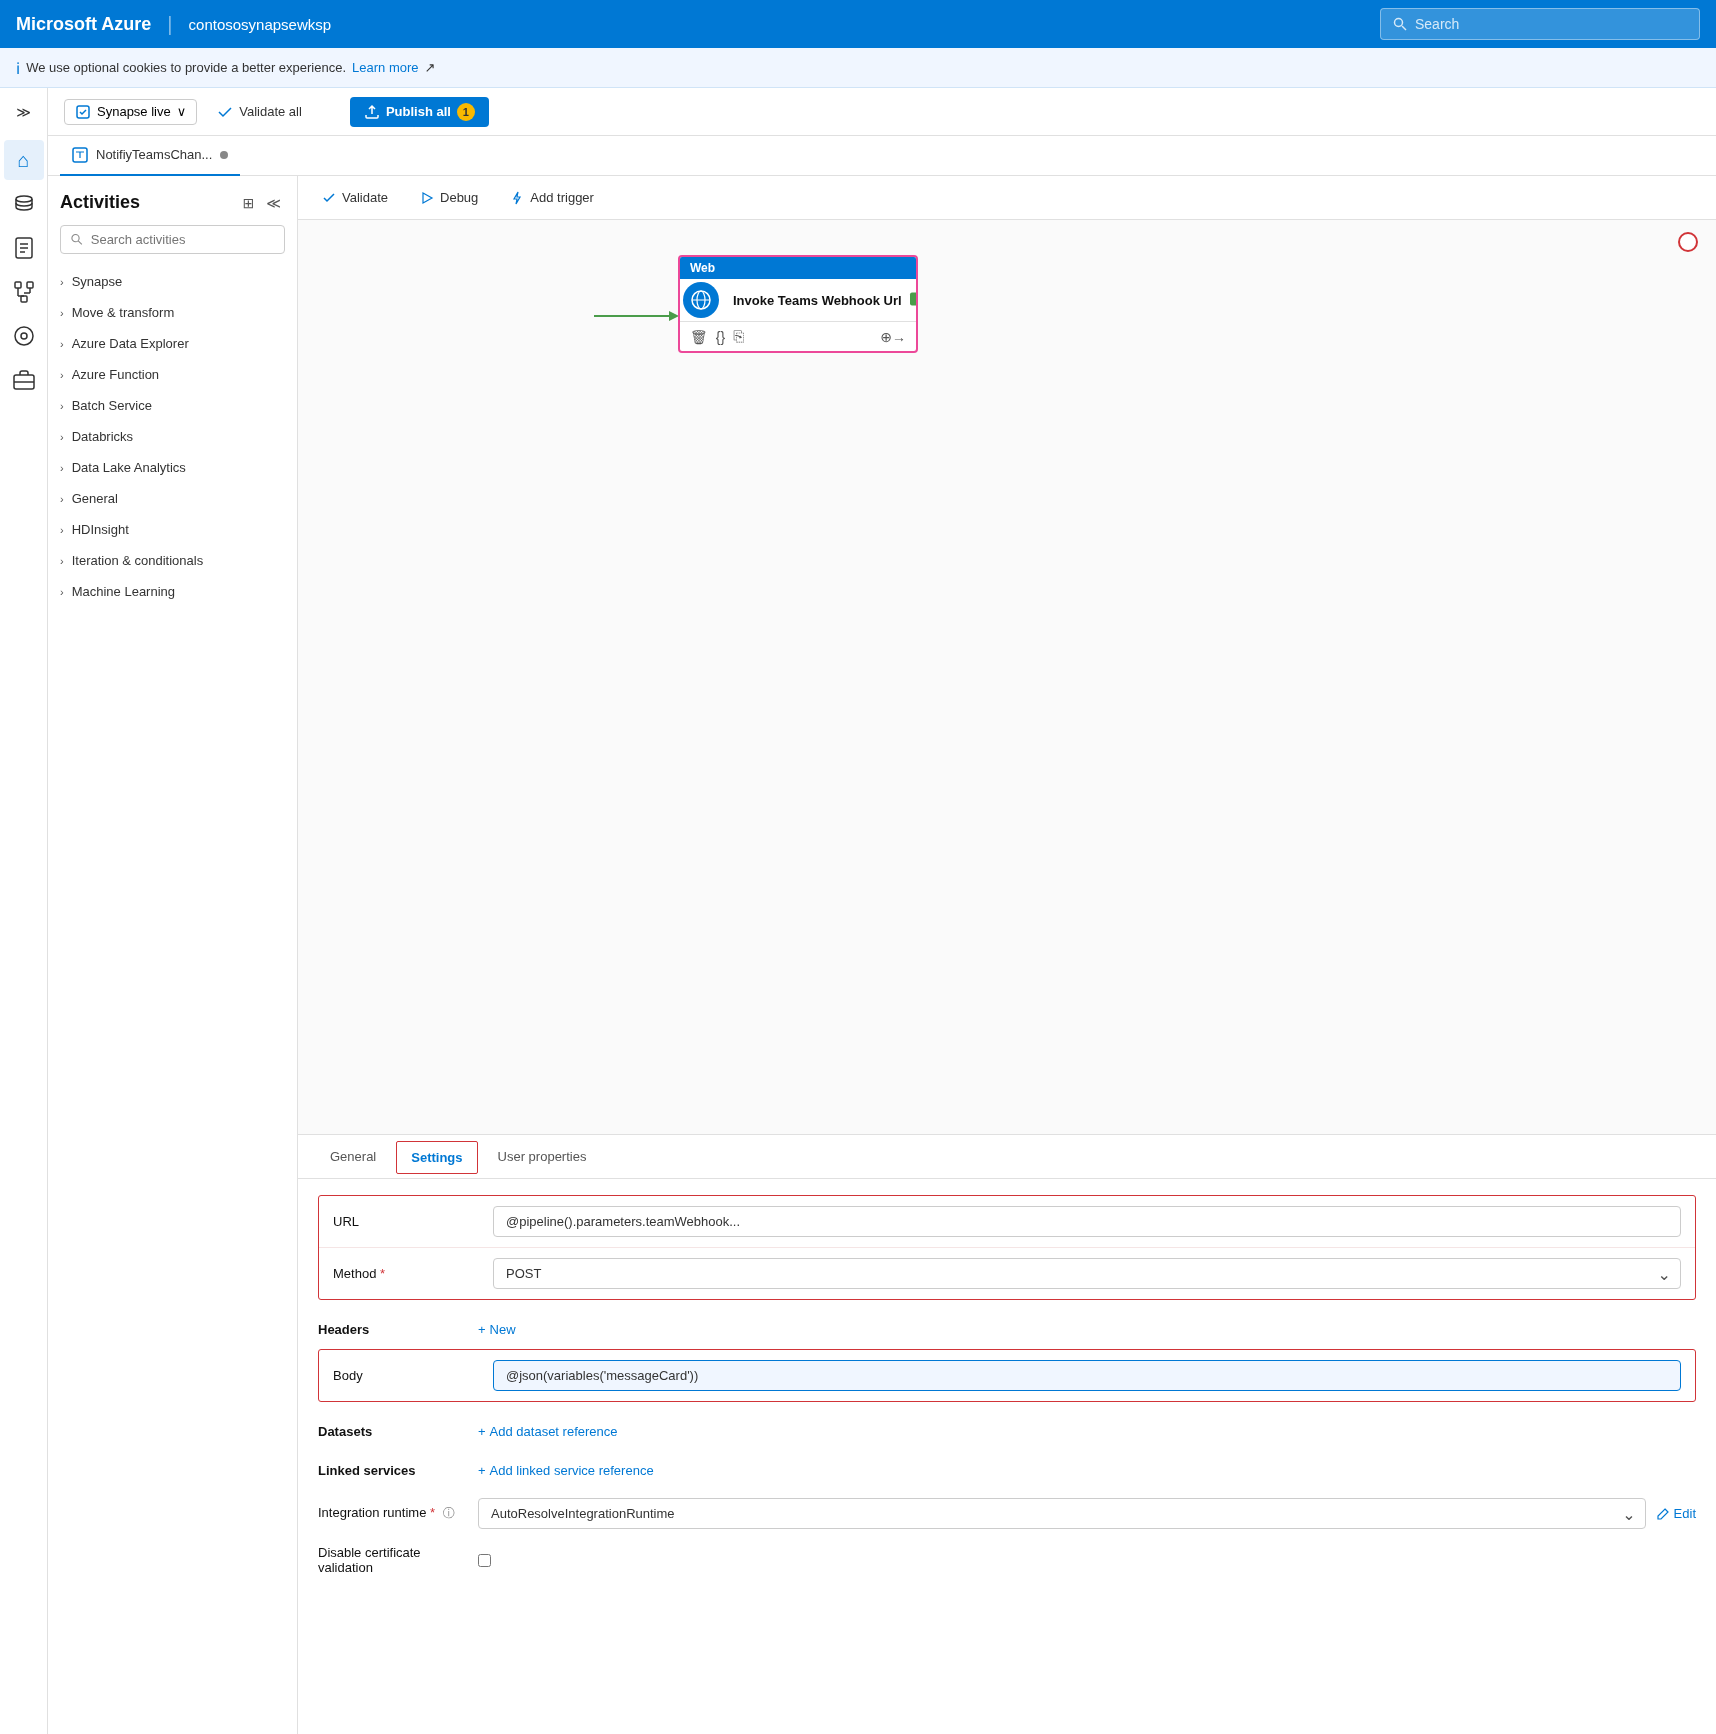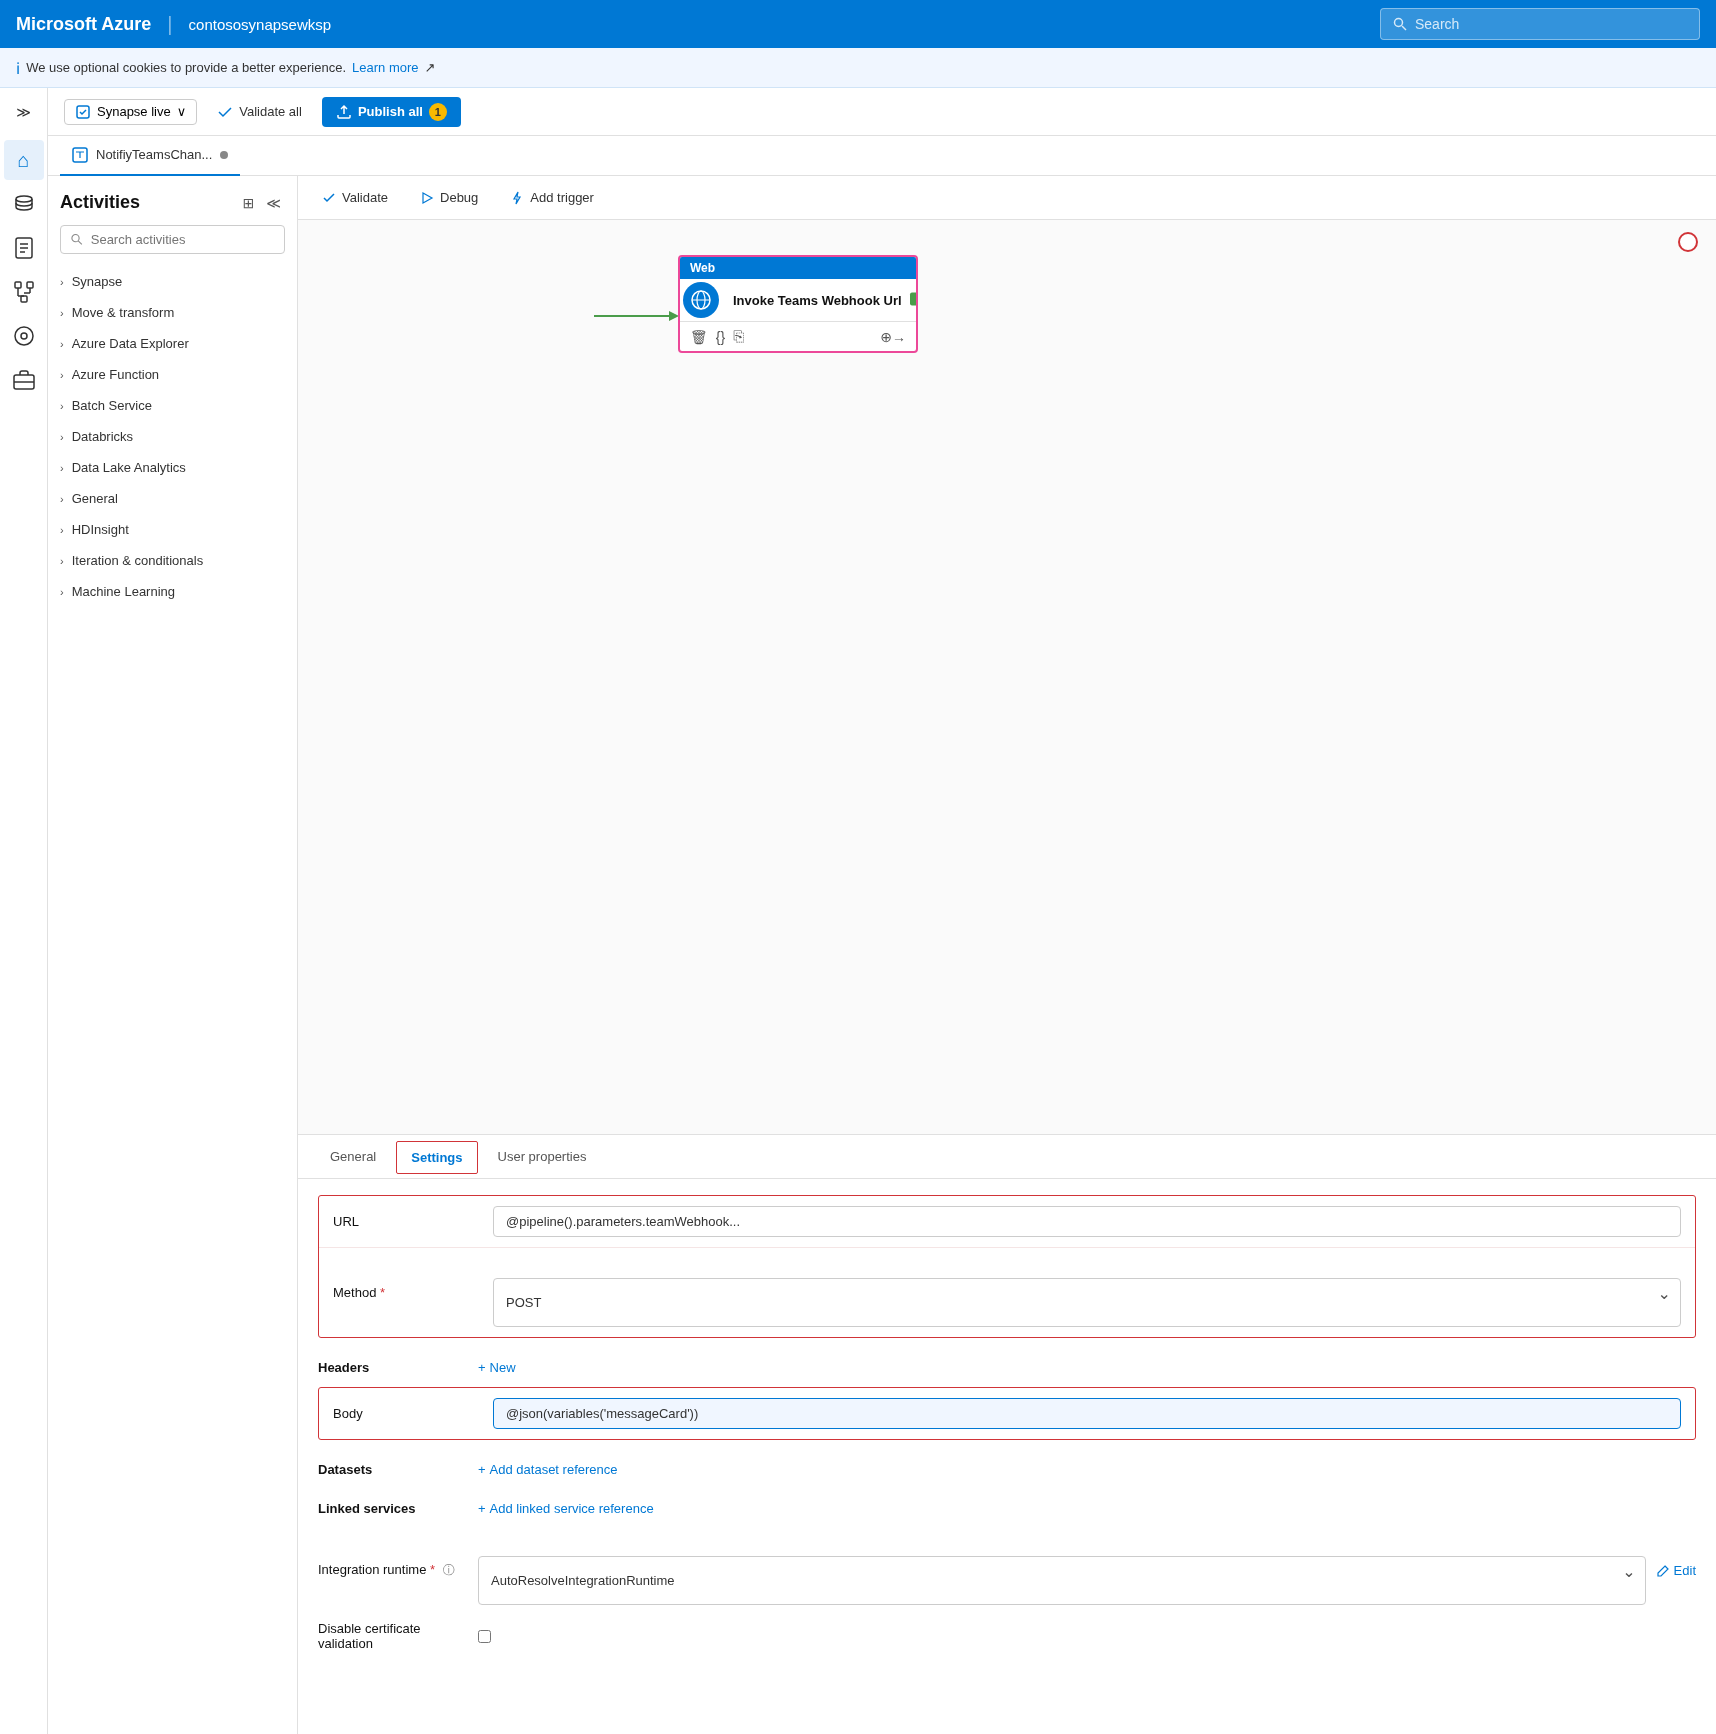--- a/index.html
+++ b/index.html
@@ -152,20 +152,21 @@
       align-items: center;
       gap: 6px;
       padding: 6px 14px;
       background: #0078d4;
       color: white;
       border: none;
       border-radius: 4px;
       cursor: pointer;
       font-size: 13px;
       font-weight: 600;
+      margin-left: 28px;
     }
     .publish-btn .badge {
       background: #f9b900;
       color: #333;
       border-radius: 50%;
       width: 18px;
       height: 18px;
       display: flex;
       align-items: center;
       justify-content: center;
@@ -368,32 +369,31 @@
       width: 100%;
       padding: 7px 12px;
       border: 1px solid #ccc;
       border-radius: 4px;
       font-size: 13px;
       color: #333;
       background: white;
     }
     .form-select {
       width: 100%;
-      padding: 16px 12px;
+      padding: 7px 12px;
       border: 1px solid #ccc;
       border-radius: 4px;
       font-size: 13px;
       color: #333;
       background: white;
       appearance: none;
       cursor: pointer;
       display: flex;
       align-items: center;
       justify-content: space-between;
-      margin-top: 20px;
     }
     .select-wrapper {
       position: relative;
       width: 100%;
     }
     .select-wrapper::after {
       content: '⌄';
       position: absolute;
       right: 10px;
       top: 50%;

